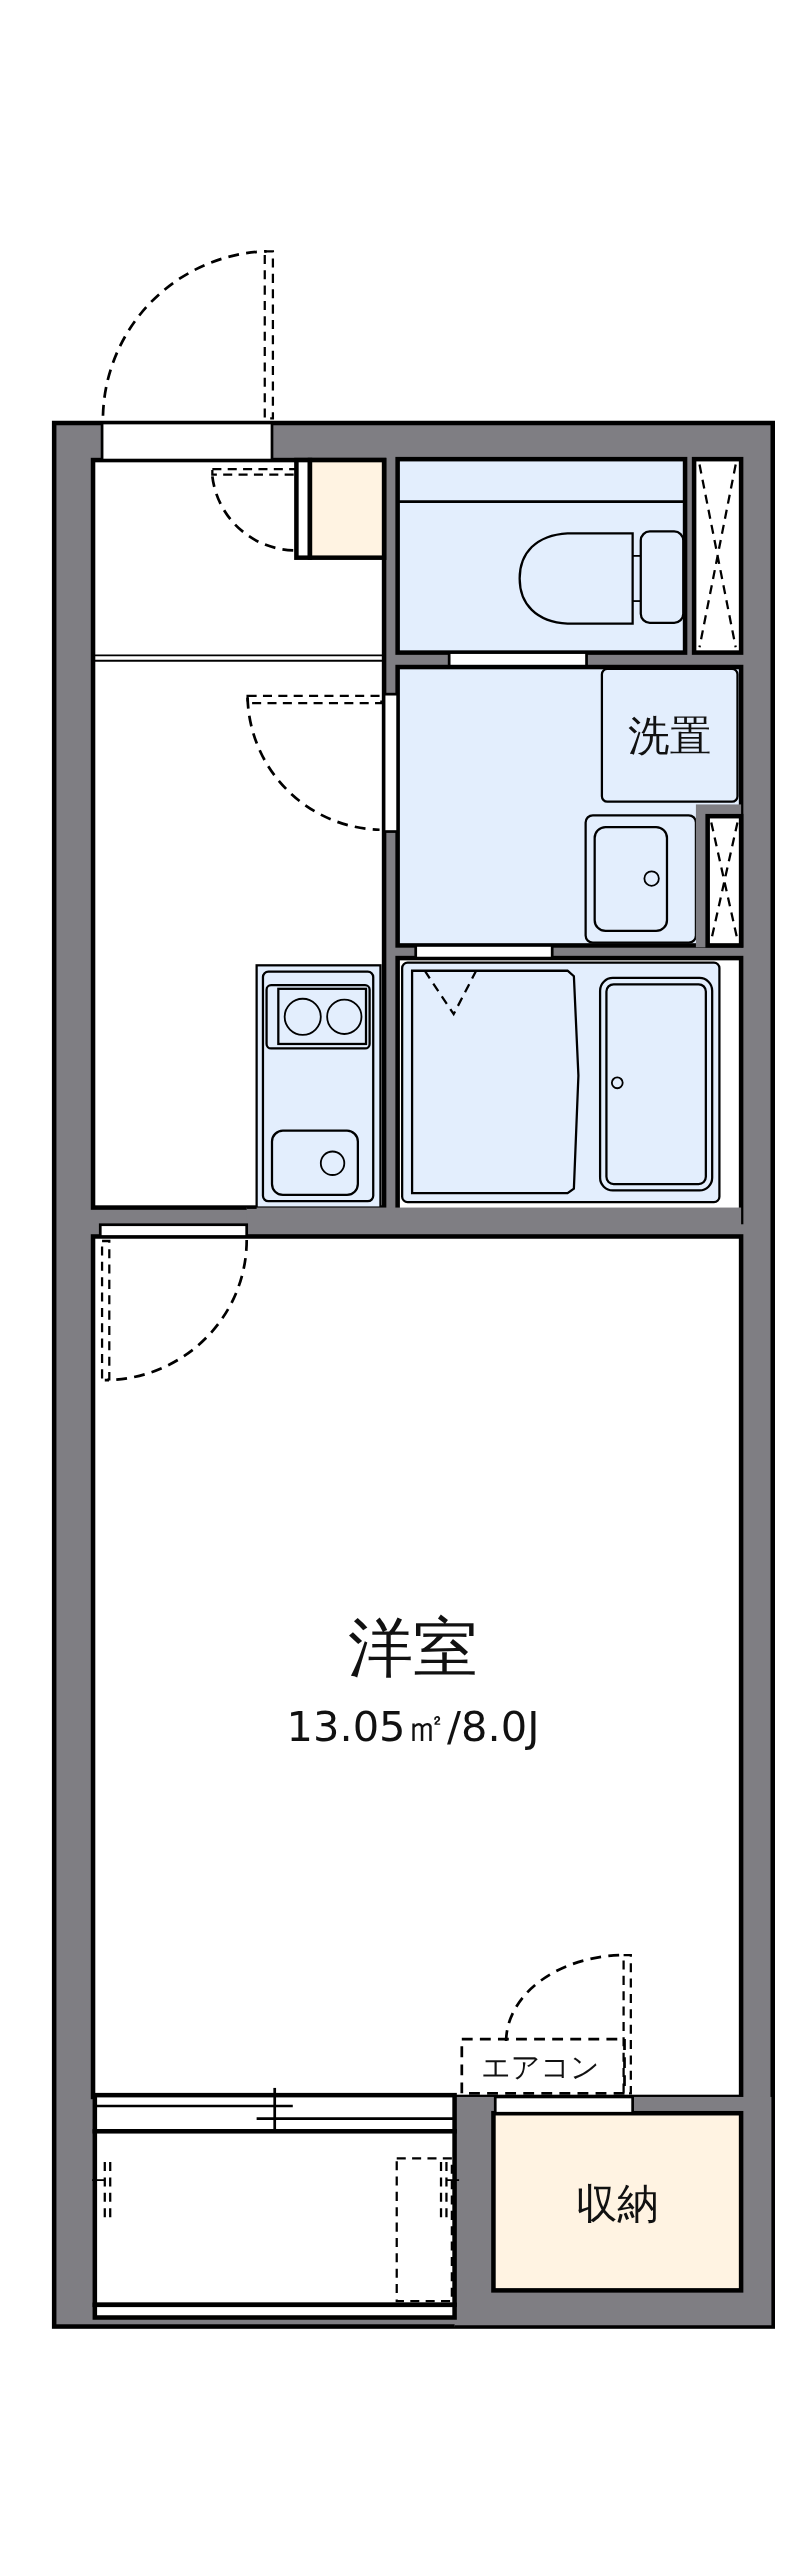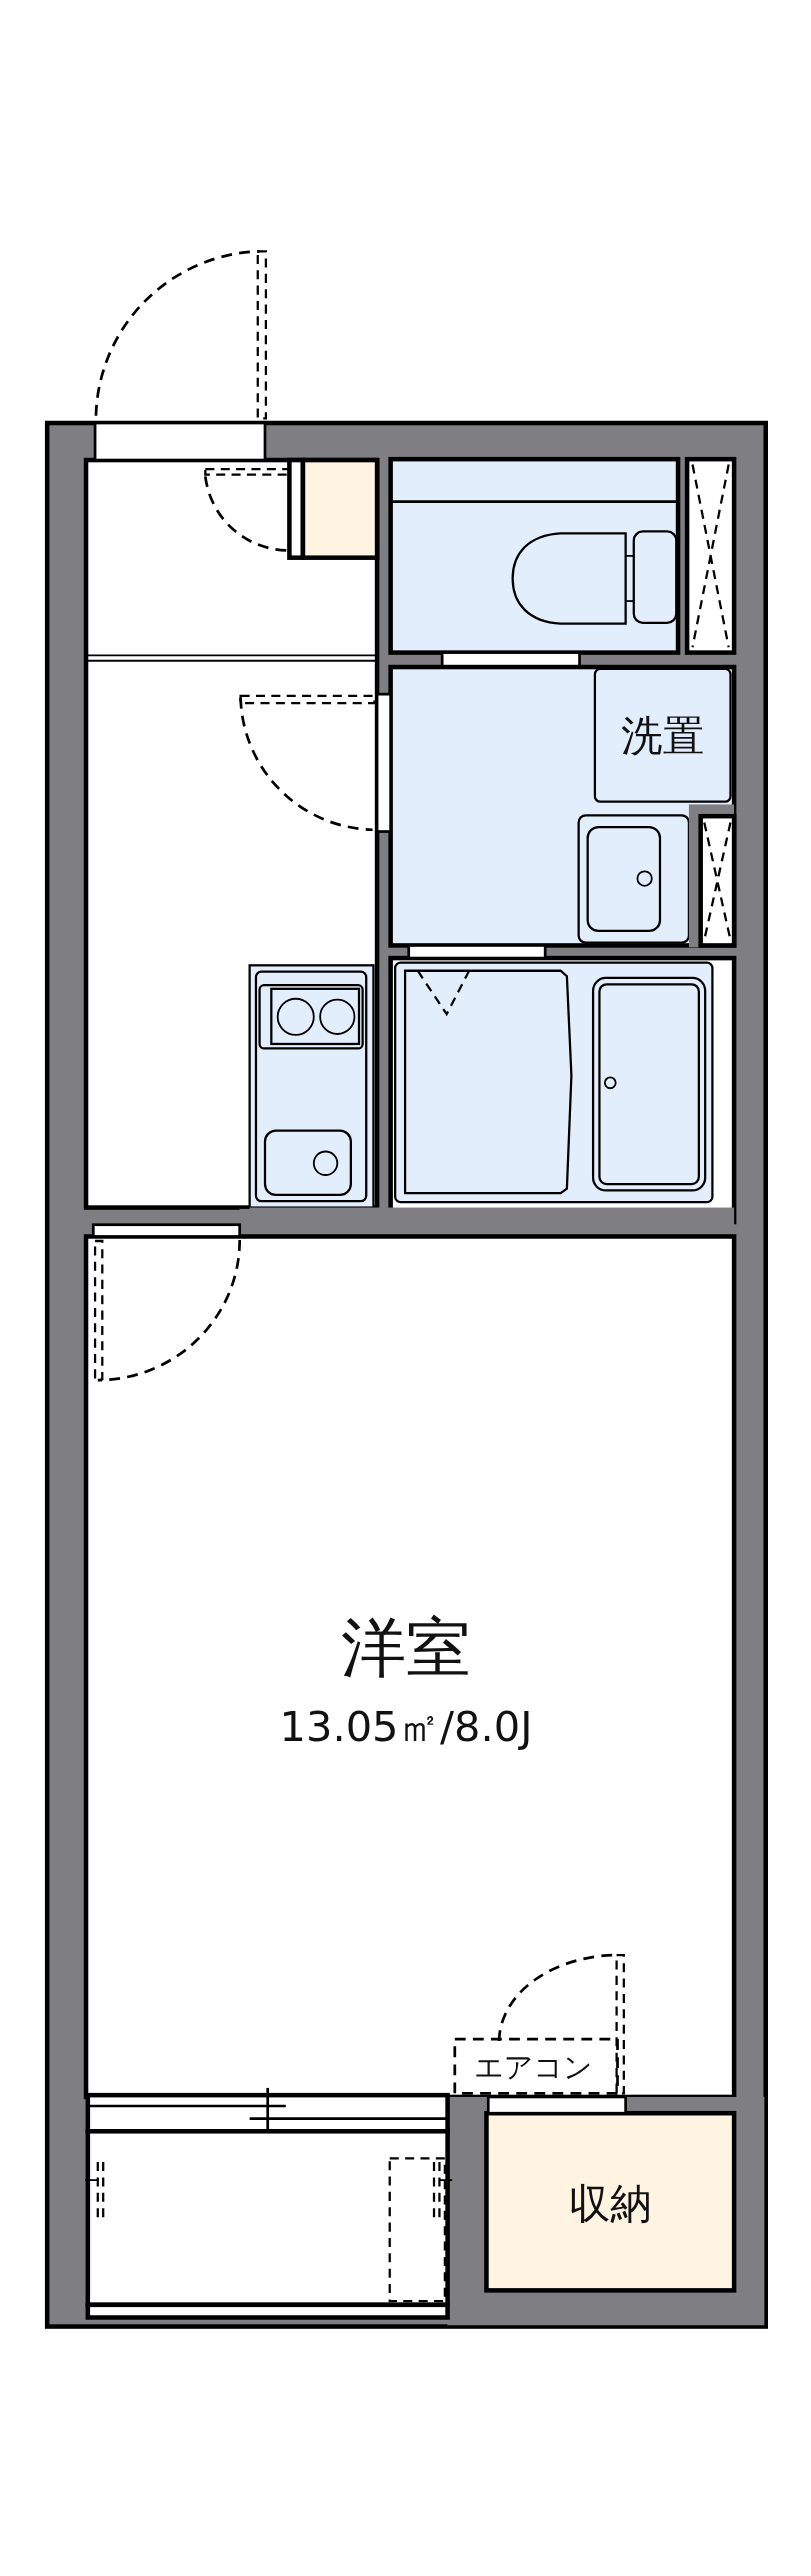--- a/index.html
+++ b/index.html
@@ -1,17 +1,17 @@
 <!DOCTYPE html>
 <html style="font-size:14.5px"><head>
 <meta charset="utf-8">
 <style>
   html, body { margin: 0; padding: 0; background: #ffffff; }
   body { width: 812px; height: 2576px; overflow: hidden; }
-  .plan { position: absolute; left: 0; top: 0; width: 736px; height: 2576px; }
+  .plan { position: absolute; left: 0; top: 0; width: 736px; height: 2576px; padding-left: 7px; }
   svg { display: block; }
   .wall { fill: #7f7e83; stroke: #000; stroke-width: 5; }
   .room-blue { fill: #e3eefd; stroke: #000; stroke-width: 5; }
   .room-white { fill: #ffffff; stroke: #000; stroke-width: 5; }
   .room-beige { fill: #fff3e2; stroke: #000; stroke-width: 5; }
   .line { fill: none; stroke: #000; stroke-width: 3; }
   .thin { fill: none; stroke: #000; stroke-width: 2; }
   .fix { fill: #e3eefd; stroke: #000; stroke-width: 2.5; }
   .dash { fill: none; stroke: #000; stroke-width: 3; stroke-dasharray: 12 8; }
   .dash-thin { fill: none; stroke: #000; stroke-width: 2.5; stroke-dasharray: 10 7; }

